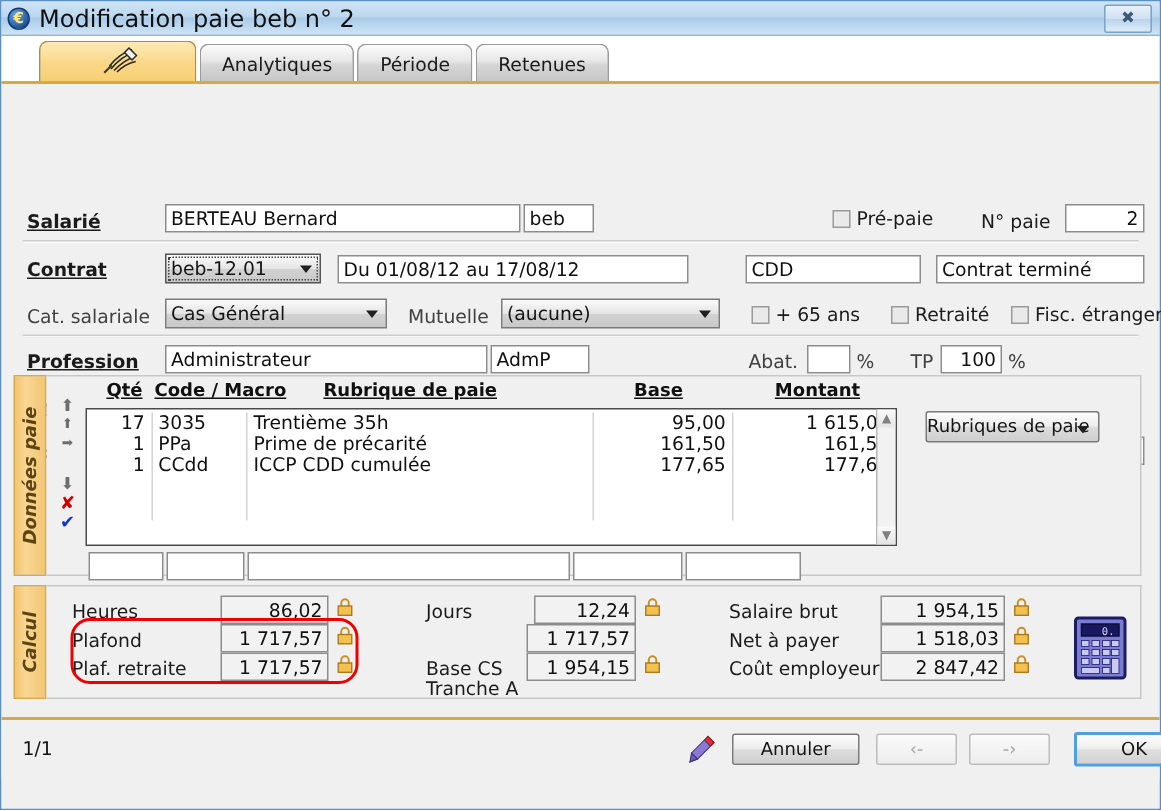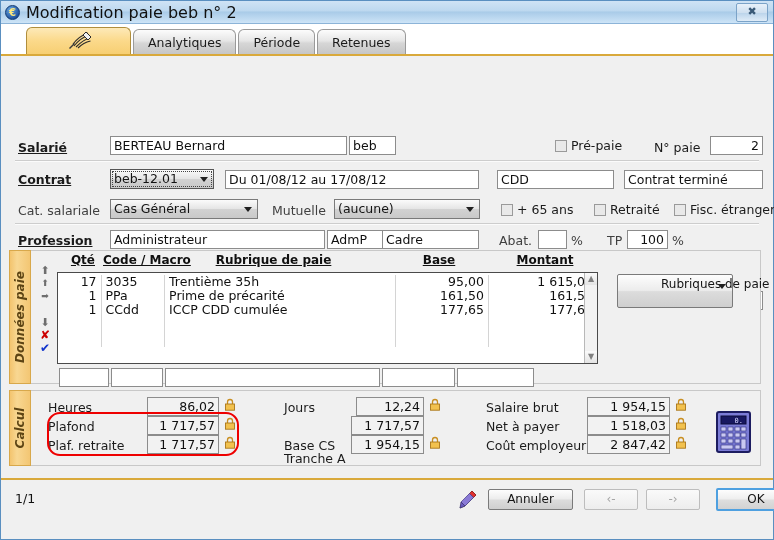--- a/index.html
+++ b/index.html
@@ -373,21 +373,21 @@
       <div class="abs lbl" style="left:653px; top:84px;">N° paie</div>
       <div class="abs fld num" style="left:709px; top:80px; width:53px;">2</div>
 
       <div class="hr" style="left:14px; top:104px; width:744px;"></div>
 
       <div class="abs lbl lbl-b" style="left:17px; top:116px;">Contrat</div>
       <div class="abs combo focus" style="left:109px; top:113px; width:104px;">
         <span>beb-12.01</span>
         <span class="arw"></span>
       </div>
-      <div class="abs fld" style="left:224px; top:114px; width:254px;">Du 01/08/12 au 17/08/12</div>
+      <div class="abs fld" style="left:224px; top:114px; width:234px;">Du 01/08/12 au 17/08/12</div>
       <div class="abs fld" style="left:496px; top:114px; width:117px;">CDD</div>
       <div class="abs fld" style="left:623px; top:114px; width:139px;">Contrat terminé</div>
 
       <div class="abs lbl lbl-g" style="left:17px; top:147px;">Cat. salariale</div>
       <div class="abs combo" style="left:109px; top:143px; width:148px;">
         <span>Cas Général</span>
         <span class="arw"></span>
       </div>
       <div class="abs lbl lbl-g" style="left:271px; top:147px;text-align:right;">Mutuelle</div>
       <div class="abs combo" style="left:333px; top:143px; width:146px;">
@@ -405,21 +405,20 @@
       <div class="abs chk" style="left:673px; top:146px;">
         <span class="box"></span>
         <span>Fisc. étranger</span>
       </div>
 
       <div class="hr" style="left:14px; top:167px; width:744px;"></div>
 
       <div class="abs lbl lbl-b" style="left:17px; top:177px;">Profession</div>
       <div class="abs fld" style="left:109px; top:174px; width:215px;">Administrateur</div>
       <div class="abs fld" style="left:326px; top:174px; width:66px;">AdmP</div>
-      <div class="abs fld" style="left:381px; top:174px; width:97px;">Cadre</div>
       <div class="abs lbl lbl-g" style="left:498px; top:177px;">Abat.</div>
       <div class="abs fld num" style="left:537px; top:174px; width:29px;"></div>
       <div class="abs lbl lbl-g" style="left:570px; top:177px;">%</div>
       <div class="abs lbl lbl-g" style="left:606px; top:177px;">TP</div>
       <div class="abs fld num" style="left:626px; top:174px; width:41px;">100</div>
       <div class="abs lbl lbl-g" style="left:671px; top:177px;">%</div>
 
       <div class="abs lbl lbl-b" style="left:17px; top:207px;">Analytique</div>
       <div class="abs fld" style="left:109px; top:204px; width:175px;">(multiples)</div>
       <div class="abs fld" style="left:286px; top:204px; width:58px;"></div>
@@ -531,21 +530,21 @@
       </div>
 
       <div class="abs" style="left:56px; top:120px;">
         <div class="fld abs" style="left:2px; top:0; width:50px;"></div>
         <div class="fld abs" style="left:54px; top:0; width:52px;"></div>
         <div class="fld abs" style="left:108px; top:0; width:215px;"></div>
         <div class="fld abs num" style="left:325px; top:0; width:73px;"></div>
         <div class="fld abs num" style="left:400px; top:0; width:77px;"></div>
       </div>
 
-      <div class="btn abs" style="left:616px; top:26px; width:116px; height:34px; line-height:19px; padding-right:14px;padding-left:43px;">
+      <div class="btn abs" style="left:616px; top:26px; width:116px; height:21px; line-height:19px; padding-right:14px;">
         <span>Rubriques de paie</span>
         <span style="position:absolute;right:6px;top:9px;width:0;height:0;border-left:4px solid transparent;border-right:4px solid transparent;border-top:5px solid #202020;"></span>
       </div>
     </div>
 
     <div id="calc-pane">
       <div class="side-tab calc">
         <span>Calcul</span>
       </div>
       <div class="pane-box" style="left:30px; top:2px; width:730px; height:76px;"></div>

